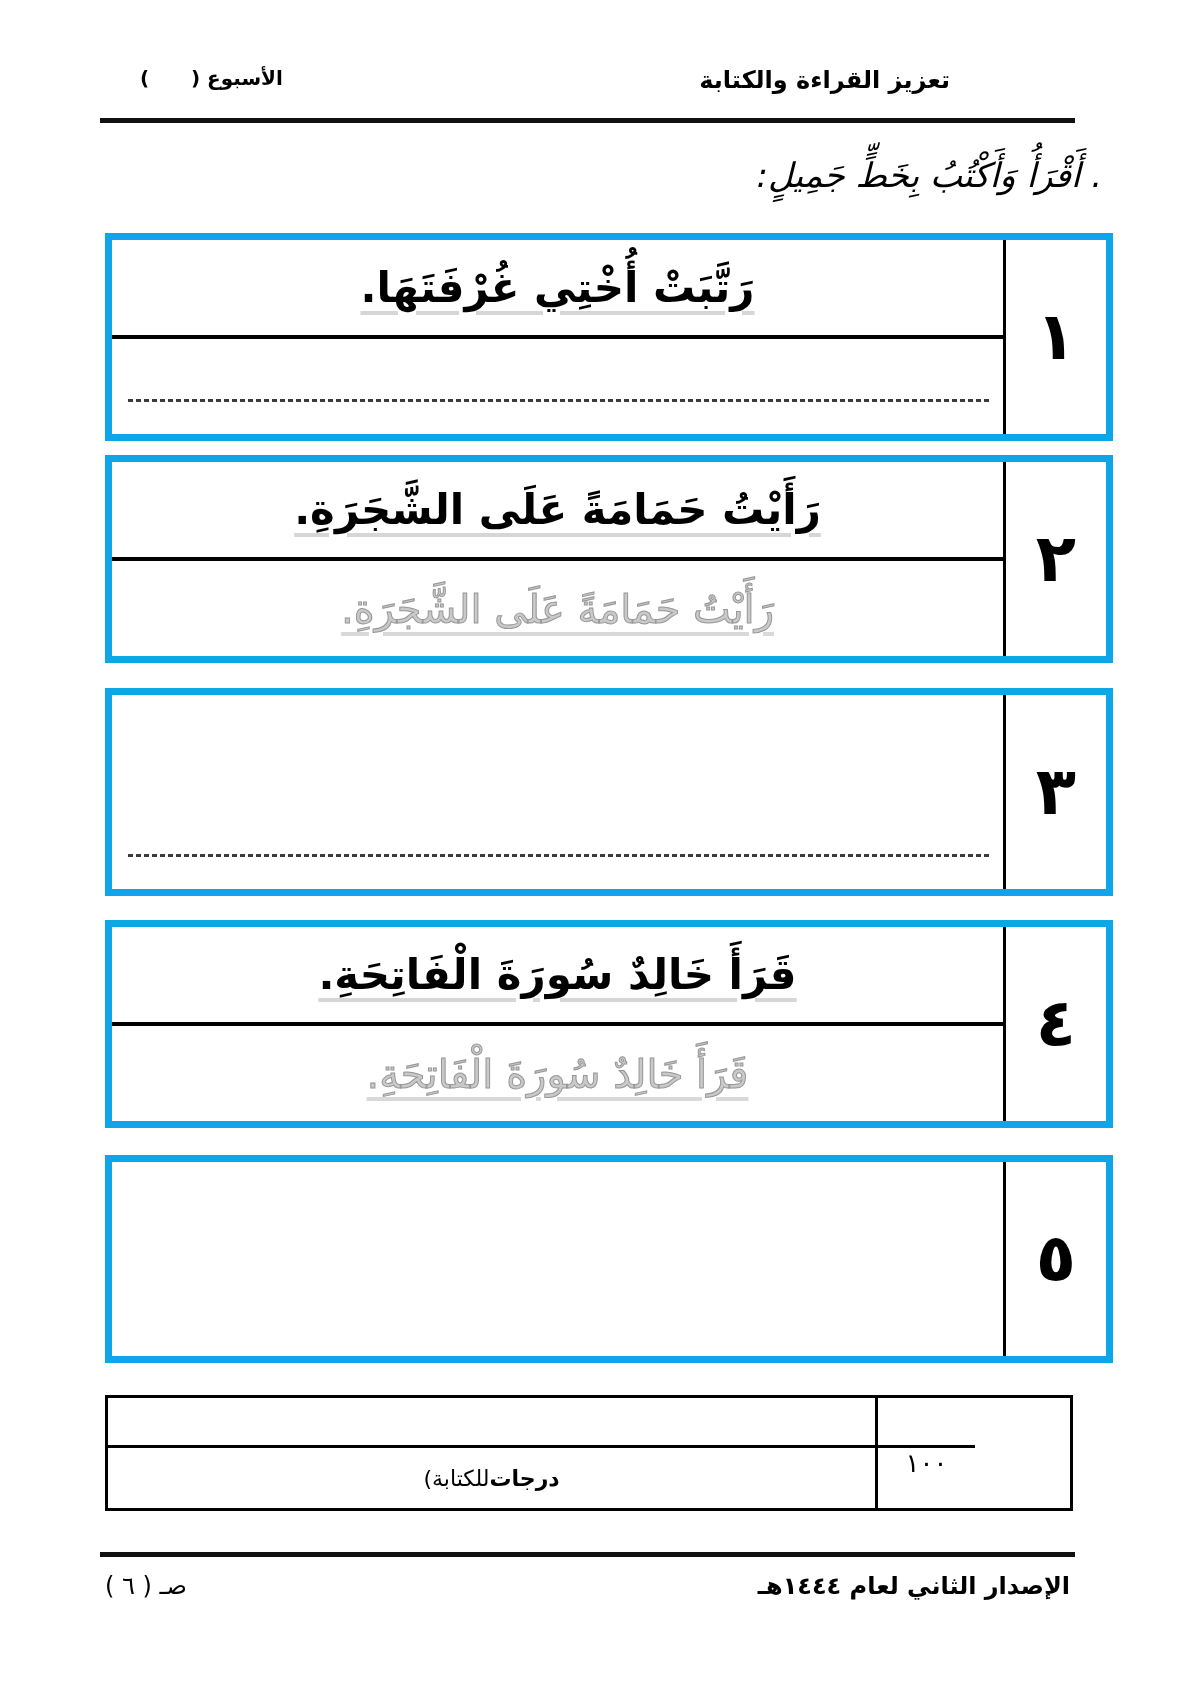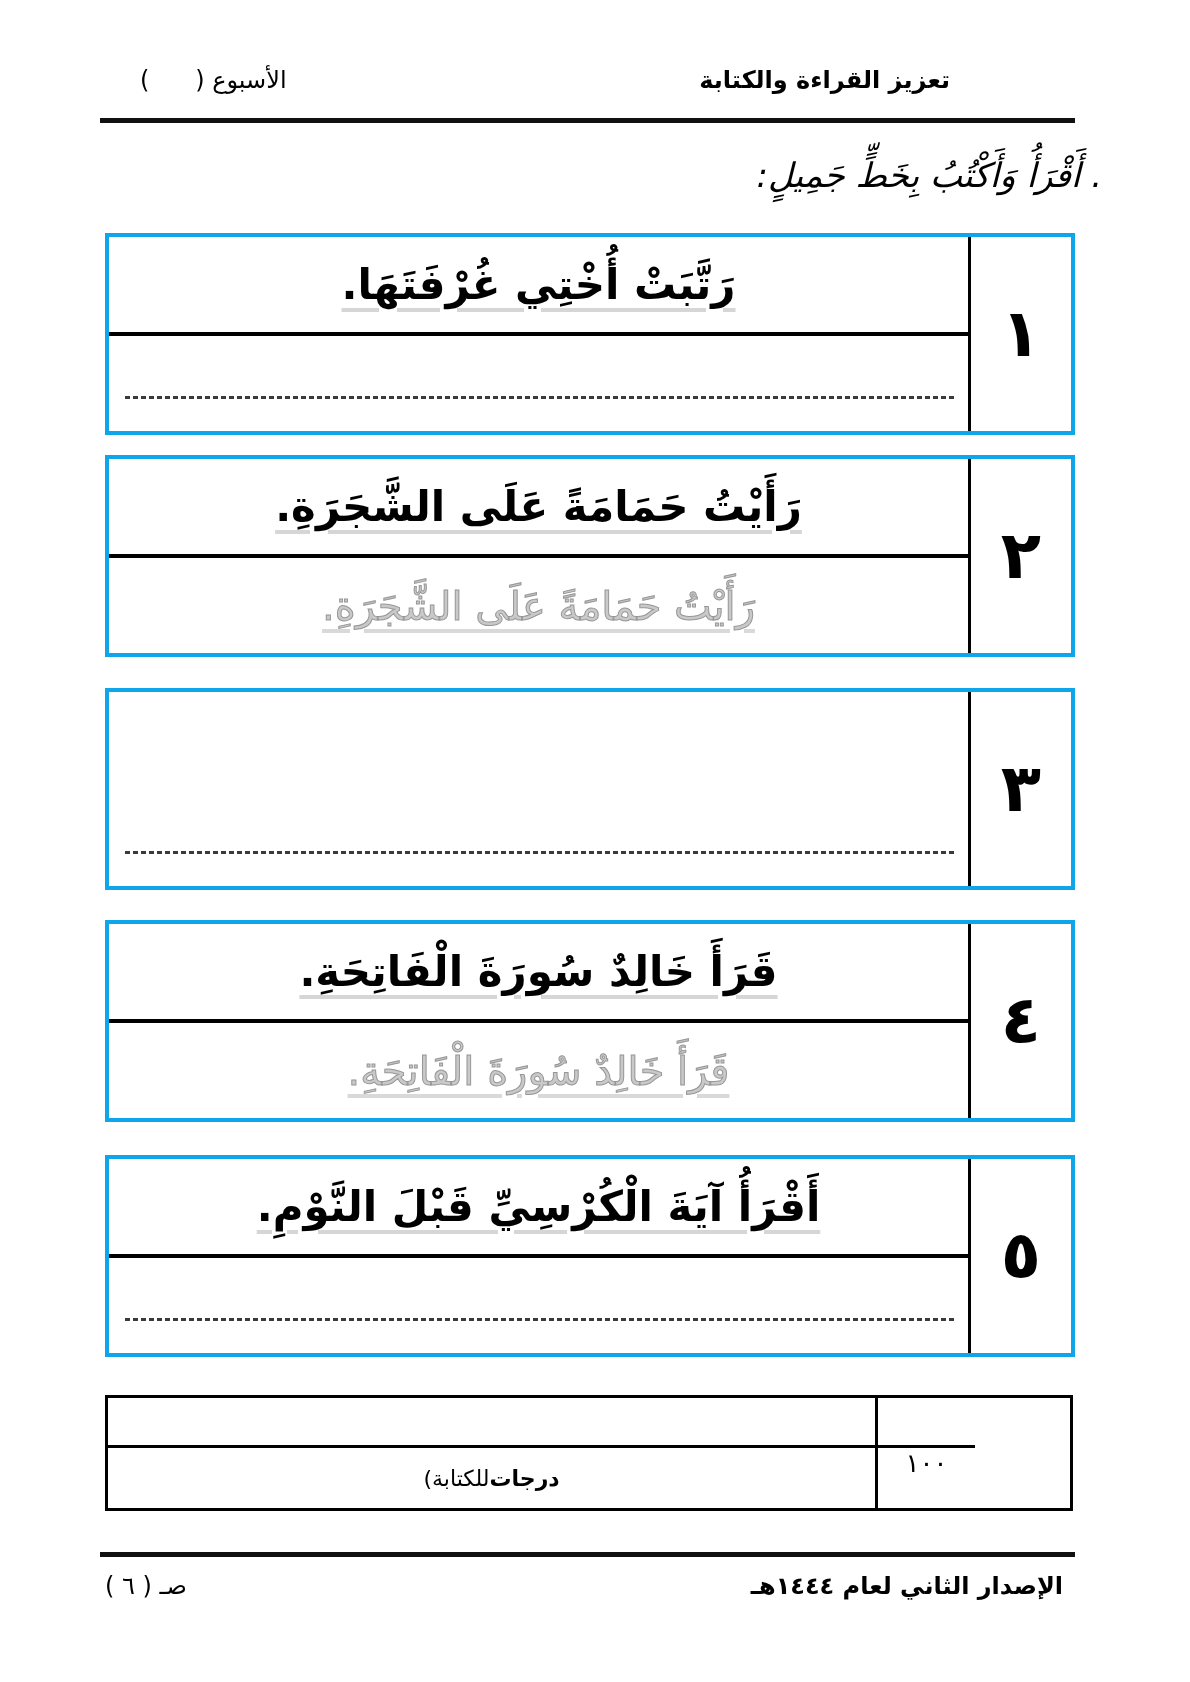--- a/index.html
+++ b/index.html
@@ -13,36 +13,37 @@
     color:#000;
     overflow:hidden;
   }
   
   .hdr-right{
     position:absolute; top:66px; right:240px;
     font-size:24px; font-weight:bold;
   }
   .hdr-left{
     position:absolute; top:66px; left:140px;
-    font-size:24px; font-weight:normal;
+    font-size:20px; font-weight:bold;
   }
   .rule-top{
     position:absolute; top:118px; left:100px; width:975px; height:5px;
     background:#111;
   }
   
   .instruction{
     position:absolute; top:140px; right:88px;
     font-size:34px; line-height:70px;font-style:italic;
   }
   
   .box{
     position:absolute; left:105px; width:962px; height:194px;
-    border:4px solid #0ea5e9;
+    border:7px solid #0ea5e9;
     background:#fff;
+    padding-left:32px;
   }
   .num-cell{
     position:absolute; top:0; bottom:0; right:0; width:100px;
     border-left:3px solid #000;
     display:flex; align-items:center; justify-content:center;
   }
   .num{
     font-size:66px; font-weight:bold; line-height:1;
   }
   .rows{
@@ -112,21 +113,21 @@
     display:flex; align-items:center; justify-content:center;
     font-size:22px; white-space:nowrap;
   }
   .cell-note .b{font-weight:bold;}
   
   .rule-bottom{
     position:absolute; top:1552px; left:100px; width:975px; height:5px;
     background:#111;
   }
   .ftr-right{
-    position:absolute; top:1572px; right:127px;
+    position:absolute; top:1572px; right:120px;
     font-size:24px; font-weight:bold;
   }
   .ftr-left{
     position:absolute; top:1572px; left:105px;
     font-size:24px;
   }
 </style>
 </head>
 <body>
 
@@ -185,28 +186,20 @@
       <div class="row-bottom">
         <span class="trace">قَرَأَ خَالِدٌ سُورَةَ الْفَاتِحَةِ.</span>
       </div>
     </div>
     <div class="num-cell">
       <span class="num">٤</span>
     </div>
   </div>
 
   <div class="box" style="top:1155px;">
-    <div class="rows">
-      <div class="row-top">
-        <span class="sentence">أَقْرَأُ آيَةَ الْكُرْسِيِّ قَبْلَ النَّوْمِ.</span>
-      </div>
-      <div class="row-bottom">
-        <div class="write-line"></div>
-      </div>
-    </div>
     <div class="num-cell">
       <span class="num">٥</span>
     </div>
   </div>
 
   <div class="score-table">
     <div class="cell-mid-empty"></div>
     <div class="cell-mid-score">
       <span>١٠٠</span>
     </div>

